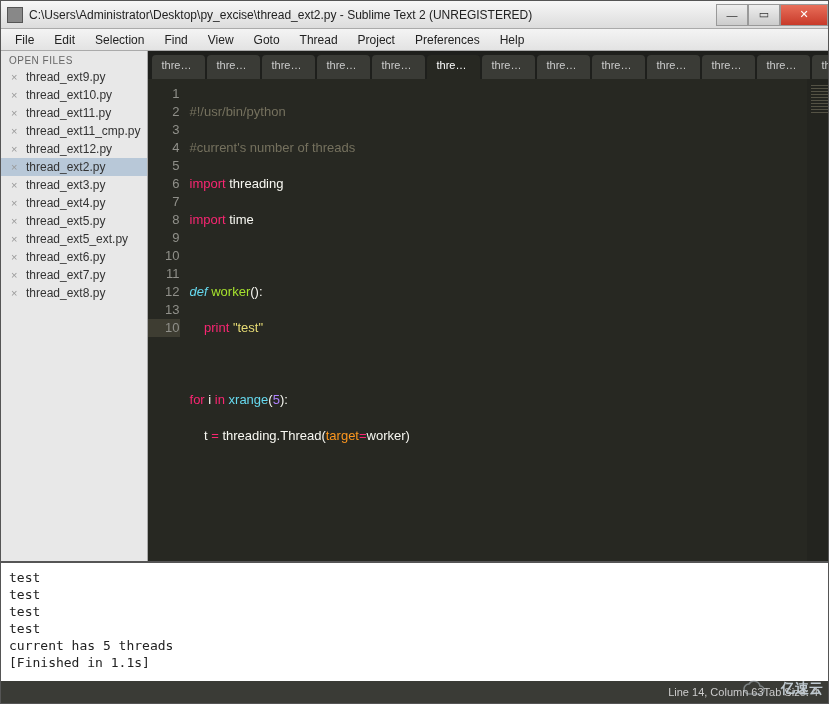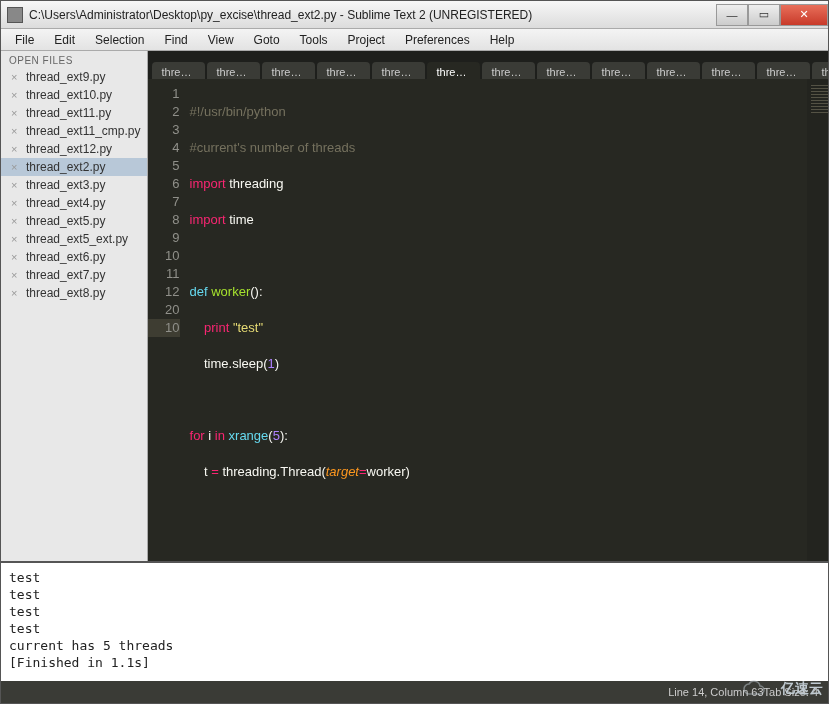--- a/index.html
+++ b/index.html
@@ -15,35 +15,35 @@
 .menubar { height:22px; background:linear-gradient(#f4f4f4,#e3e3e3); display:flex; align-items:center; gap:0; padding:0 4px; border-bottom:1px solid #aaa; }
 .menu-item { font-size:12px; color:#222; padding:2px 10px; cursor:pointer; }
 .body-row { flex:1; display:flex; overflow:hidden; }
 .sidebar { width:165px; background:#e8e8e8; border-right:1px solid #aaa; display:flex; flex-direction:column; }
 .open-files-hdr { font-size:10px; color:#666; padding:4px 0 2px 8px; letter-spacing:0.5px; }
 .file-item { display:flex; align-items:center; gap:5px; padding:2px 6px 2px 10px; font-size:12px; color:#333; cursor:pointer; }
 .file-item.active { background:#b8c8d8; }
 .file-x { color:#999; font-size:11px; width:10px; }
 .editor-area { flex:1; display:flex; flex-direction:column; background:#272822; position:relative; }
 .tabs { height:28px; background:#1e1f1c; display:flex; align-items:flex-end; overflow:hidden; padding-left:4px; }
-.tab { height:17px; padding:4px 10px; background:#3a3b36; color:#ccc; font-size:11px; border-radius:4px 4px 0 0; margin-right:2px; white-space:nowrap; overflow:hidden; text-overflow:ellipsis; max-width:53px; }
+.tab { height:24px; padding:4px 10px; background:#3a3b36; color:#ccc; font-size:11px; border-radius:4px 4px 0 0; margin-right:2px; white-space:nowrap; overflow:hidden; text-overflow:ellipsis; max-width:53px; }
 .tab.active { background:#272822; color:#fff; }
 .code-row { flex:1; display:flex; overflow:hidden; }
 .gutter { width:42px; background:#272822; text-align:right; padding:6px 10px 6px 0; font-family:Consolas,monospace; font-size:13px; color:#90908a; line-height:18px; }
 .code { flex:1; padding:6px 0; font-family:Consolas,monospace; font-size:13px; line-height:18px; color:#f8f8f2; white-space:pre; }
 .ln { height:18px; }
 .ln.hl { background:#3e3d32; }
 .c-comment { color:#75715e; }
 .c-keyword { color:#f92672; }
-.c-def { color:#66d9ef; }
+.c-def { color:#66d9ef; font-style:italic; }
 .c-name { color:#a6e22e; }
 .c-string { color:#e6db74; }
 .c-number { color:#ae81ff; }
 .c-builtin { color:#66d9ef; }
-.c-param { color:#fd971f; font-style:italic; }
+.c-param { color:#fd971f; }
 .minimap { width:60px; background:#23241f; position:relative; }
 .minimap-content { position:absolute; top:6px; left:4px; right:4px; height:28px; background:
   repeating-linear-gradient(#75715e 0 1px, transparent 1px 3px); opacity:0.6; }
 .output-panel { height:120px; background:#fff; border-top:2px solid #555; font-family:Consolas,monospace; font-size:13px; color:#222; padding:6px 8px; line-height:17px; white-space:pre; }
 .statusbar { height:22px; background:#3a3b36; color:#ccc; font-size:11px; display:flex; align-items:center; justify-content:flex-end; padding:0 10px; }
 .watermark { position:absolute; right:6px; bottom:6px; font-size:14px; color:#bfc9d0; font-weight:bold; display:flex; align-items:center; gap:13px; }
 .watermark svg { opacity:0.5; }
 </style>
 </head>
 <body>
@@ -61,21 +61,21 @@
     </div>
   </div>
 
   <div class="menubar" id="menubar">
       <div class="menu-item">File</div>
       <div class="menu-item">Edit</div>
       <div class="menu-item">Selection</div>
       <div class="menu-item">Find</div>
       <div class="menu-item">View</div>
       <div class="menu-item">Goto</div>
-      <div class="menu-item">Tools</div>
+      <div class="menu-item">Thread</div>
       <div class="menu-item">Project</div>
       <div class="menu-item">Preferences</div>
       <div class="menu-item">Help</div>
     </div>
 
   <div class="body-row">
     <div class="sidebar">
       <div class="open-files-hdr">OPEN FILES</div>
       <div id="file-list">
           <div class="file-item">
@@ -156,32 +156,31 @@
             <div class="ln"> 3</div>
             <div class="ln"> 4</div>
             <div class="ln"> 5</div>
             <div class="ln"> 6</div>
             <div class="ln"> 7</div>
             <div class="ln"> 8</div>
             <div class="ln"> 9</div>
             <div class="ln">10</div>
             <div class="ln">11</div>
             <div class="ln">12</div>
-            <div class="ln">20</div>
+            <div class="ln">13</div>
             <div class="ln hl">10</div>
           </div>
         <div class="code">
 <div class="ln"><span class="c-comment">#!/usr/bin/python</span></div>
 <div class="ln"><span class="c-comment">#current's number of threads</span></div>
 <div class="ln"><span class="c-keyword">import</span><span> threading</span></div>
 <div class="ln"><span class="c-keyword">import</span><span> time</span></div>
 <div class="ln"></div>
 <div class="ln"><span class="c-def">def</span><span> </span><span class="c-name">worker</span><span>():</span></div>
 <div class="ln"><span>    </span><span class="c-keyword">print</span><span> </span><span class="c-string">"test"</span></div>
-<div class="ln"><span>    time.sleep(</span><span class="c-number">1</span><span>)</span></div>
 <div class="ln"></div>
 <div class="ln"><span class="c-keyword">for</span><span> i </span><span class="c-keyword">in</span><span> </span><span class="c-builtin">xrange</span><span>(</span><span class="c-number">5</span><span>):</span></div>
 <div class="ln"><span>    t </span><span class="c-keyword">=</span><span> threading.Thread(</span><span class="c-param">target</span><span class="c-keyword">=</span><span>worker)</span></div>
 <div class="ln"></div>
 
         </div>
         <div class="minimap">
           <div class="minimap-content"></div>
         </div>
       </div>

